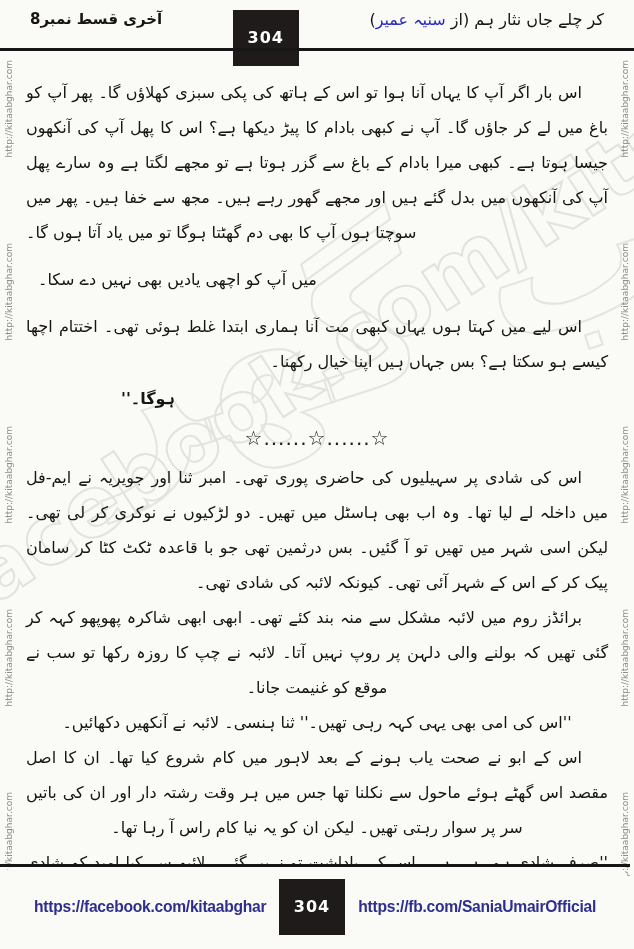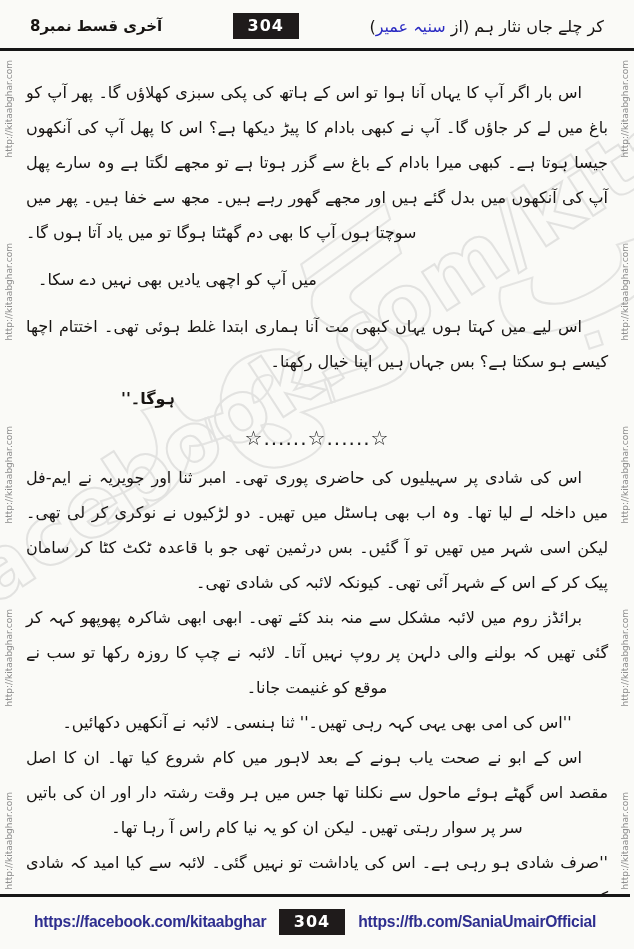--- a/index.html
+++ b/index.html
@@ -8,30 +8,30 @@
     width:634px;height:949px;
     margin:0 auto;
     background:#fafaf7;
     overflow:hidden;
     font-family:"DejaVu Sans",sans-serif;
     color:#171412;
   }
   
   .header{
     position:relative;z-index:3;
-    display:flex;justify-content:space-between;align-items:center;
+    display:flex;justify-content:space-between;align-items:flex-start;
     padding:10px 30px 6px 30px;height:32px;
   }
   .hdr-left{font-size:15px;font-weight:bold;direction:rtl;white-space:nowrap;}
   .hdr-right{font-size:16px;font-weight:normal;direction:rtl;white-space:nowrap;}
   .hdr-right .author{color:#2a2ac2;}
   .page-num-box{
     background:#1f1b1b;color:#ffffff;
     font-size:16px;font-weight:bold;
-    padding:3px 15px;line-height:20px;
+    padding:18px 15px;line-height:20px;
     letter-spacing:1px;
   }
   .rule{height:3px;background:#161616;position:relative;z-index:3;}
   
   .wm-col{
     position:absolute;top:60px;bottom:60px;width:14px;z-index:1;
     display:flex;flex-direction:column;justify-content:space-between;align-items:center;
   }
   .wm-col.left{left:2px;}
   .wm-col.right{right:2px;}

